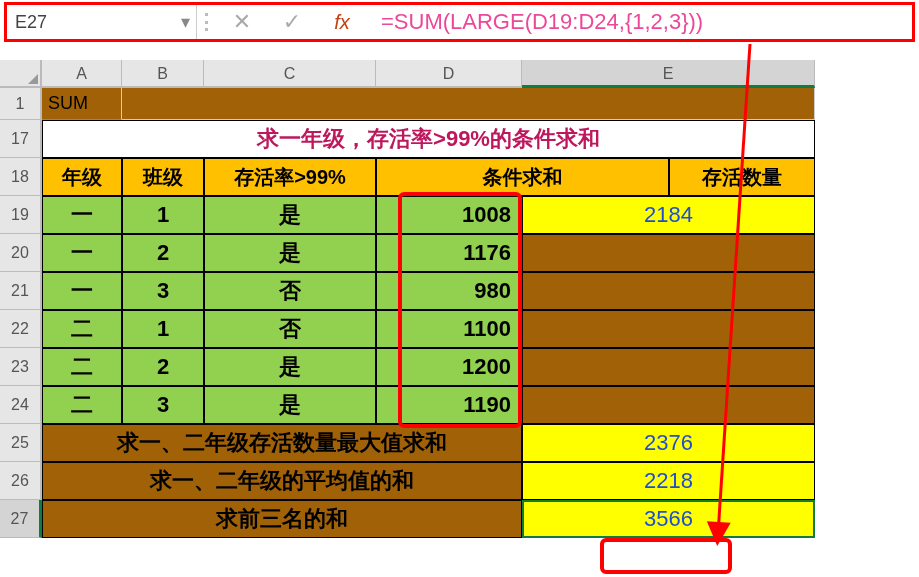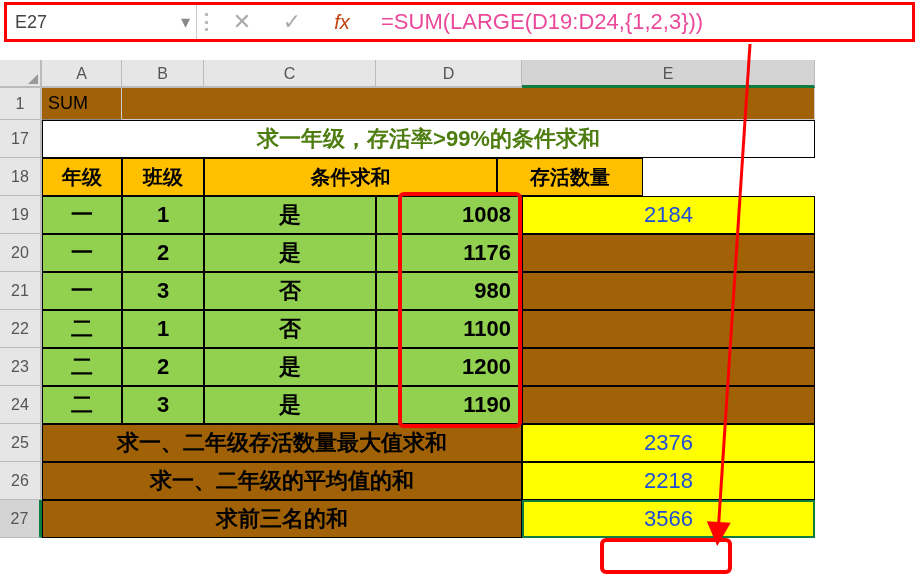--- a/index.html
+++ b/index.html
@@ -26,21 +26,21 @@
     .row { display: flex; }
     .row-h { width: 42px; background: #e6e6e6; border-right: 2px solid #bbb; border-bottom: 1px solid #bbb; text-align: center; color: #555; display: flex; align-items: center; justify-content: center; font-size: 16px; }
     .row-h.selected { background: #d4d4d4; border-right: 3px solid #107c41; }
     
     .cell { border-right: 1px solid #ccc; border-bottom: 1px solid #ccc; display: flex; align-items: center; padding: 0 6px; background: #a16207; }
     .cell.right { justify-content: flex-end; }
     
     .w-a { width: 80px; } .w-b { width: 82px; } .w-c { width: 172px; } .w-d { width: 146px; } .w-e { width: 293px; }
     .h1 { height: 32px; } .h-norm { height: 38px; }
     
-    .title-row { background: #fff; color: #4d7c0f; font-weight: bold; font-size: 22px; justify-content: center; }
+    .title-row { background: #fff; color: #be185d; font-weight: bold; font-size: 22px; justify-content: center; }
     .hdr { background: #ffc000; font-weight: bold; justify-content: center; border: 1px solid #000; font-size: 20px; }
     .green { background: #92d050; border: 1px solid #000; justify-content: center; font-weight: bold; font-size: 22px; }
     .green.right { justify-content: flex-end; padding-right: 10px; }
     .yellow { background: #ffff00; color: #1d4ed8; justify-content: center; border: 1px solid #000; font-size: 22px; }
     .sumlabel { font-weight: bold; justify-content: center; border: 1px solid #000; font-size: 22px; }
     .selected-cell { border: 2px solid #107c41 !important; position: relative; }
     
     .red-box { position: absolute; border: 4px solid #ff0000; border-radius: 6px; pointer-events: none; }
     
     svg.arrow { position: absolute; pointer-events: none; }
@@ -86,20 +86,21 @@
 
   <div class="row">
     <div class="row-h h-norm">17</div>
     <div class="cell h-norm title-row" style="width:773px; border:1px solid #000;">求一年级，存活率&gt;99%的条件求和</div>
   </div>
 
   <div class="row">
     <div class="row-h h-norm">18</div>
     <div class="cell h-norm w-a hdr">年级</div>
     <div class="cell h-norm w-b hdr">班级</div>
+    <div class="cell h-norm w-c hdr">存活率&gt;99%</div>
     <div class="cell h-norm w-e hdr">条件求和</div>
     <div class="cell h-norm w-d hdr">存活数量</div>
   </div>
 
   <div class="row">
     <div class="row-h h-norm">19</div>
     <div class="cell h-norm w-a green">一</div>
     <div class="cell h-norm w-b green">1</div>
     <div class="cell h-norm w-c green">是</div>
     <div class="cell h-norm w-d green right">1008</div>

